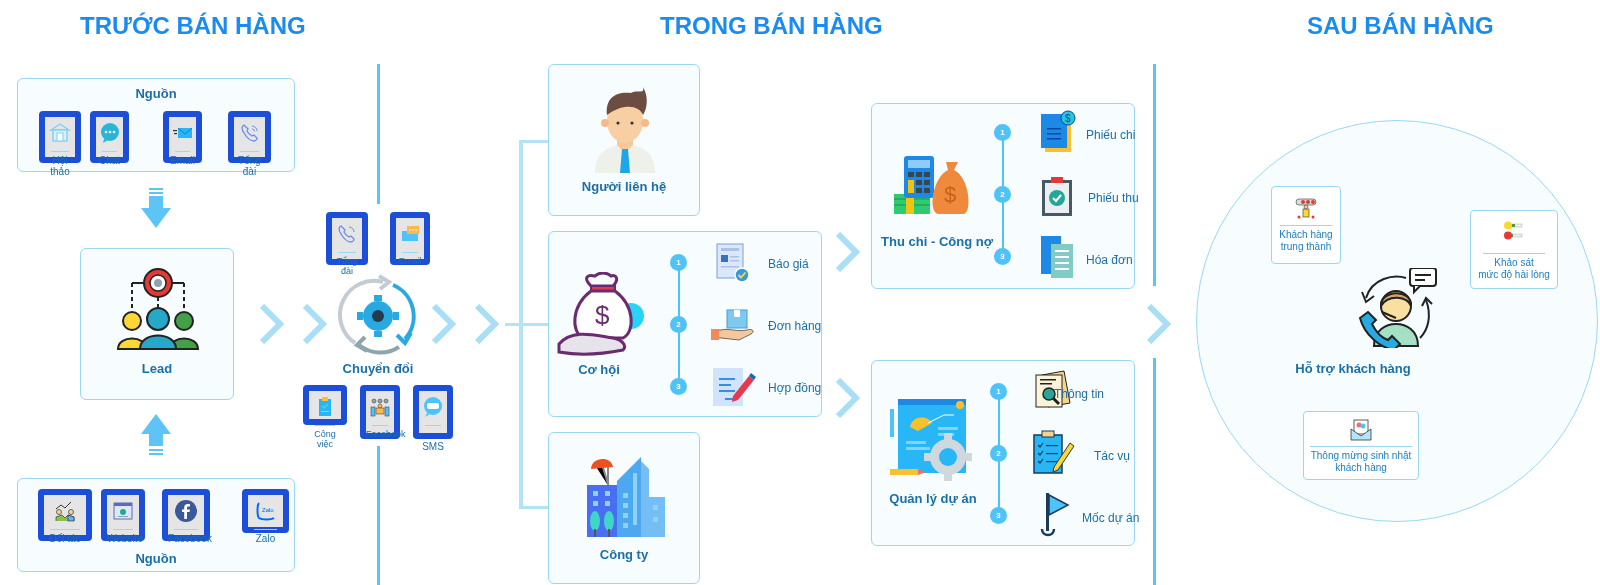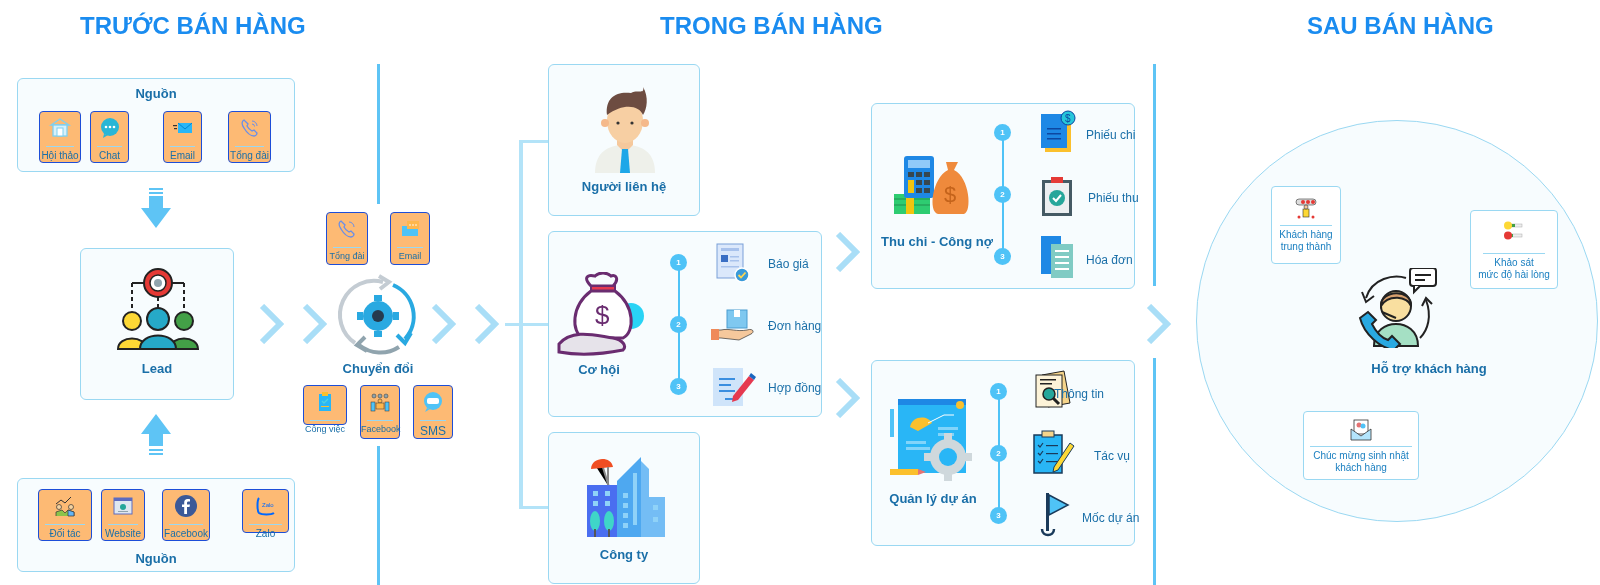--- a/index.html
+++ b/index.html
@@ -2,21 +2,21 @@
 <html><head>
 <meta charset="utf-8">
 <style>
   * { box-sizing: border-box; margin: 0; padding: 0; }
   html, body { width: 1600px; height: 585px; background: #ffffff; overflow: hidden; }
   body { position: relative; font-family: "Liberation Sans", sans-serif; color: #1a6fa8; }
   .abs { position: absolute; }
   .section-title { position: absolute; top: 12px; font-size: 24px; font-weight: bold; color: #1a8cf0; text-align: center; white-space: nowrap; }
   .vline { position: absolute; width: 3px; background: #5ec4f5; }
   .box { position: absolute; background: #f7fcfe; border: 1px solid #9ad8f2; border-radius: 6px; }
-  .src-box { position: absolute; background: #fdba74; border: 1px solid #1d4ed8; border-radius: 4px; text-align: center; font-size: 10px; color: #1a6fa8; }
+  .src-box { position: absolute; background: #e5e5e5; border: 6px solid #1d4ed8; border-radius: 4px; text-align: center; font-size: 10px; color: #1a6fa8; }
   .src-box .ic { display: block; margin: 4px auto 0; width: 24px; height: 24px; }
   .src-box .sep { position: absolute; left: 6px; right: 6px; height: 1px; background: #9ad8f2; }
   .src-box .lbl { position: absolute; left: 0; right: 0; text-align: center; }
   .head { position: absolute; left: 0; right: 0; text-align: center; font-weight: bold; font-size: 13px; color: #1a6fa8; }
   .chev { position: absolute; width: 26px; height: 40px; }
   .num { position: absolute; width: 17px; height: 17px; border-radius: 50%; background: #4fc3f7; color: #fff; font-size: 8px; font-weight: bold; text-align: center; line-height: 17px; }
   .step-lbl { position: absolute; font-size: 12px; color: #1a6fa8; white-space: nowrap; }
   .big-lbl { position: absolute; font-size: 13px; font-weight: bold; color: #1a6fa8; white-space: nowrap; text-align: center; }
   .after-box { position: absolute; background: #fff; border: 1px solid #9ad8f2; border-radius: 4px; text-align: center; font-size: 10px; color: #1a7fc0; line-height: 12px; }
 </style>
@@ -215,21 +215,21 @@
   <div class="sep" style="top:34px;"></div>
   <div class="lbl" style="top:38px; font-size:9px;">Facebook</div>
 </div>
 <div class="src-box" style="left:413px; top:385px; width:40px; height:54px;">
   <svg class="ic" viewBox="0 0 24 24">
       <circle cx="12" cy="11" r="9" fill="#4fc3f7"></circle>
       <rect x="6" y="8" width="12" height="6" rx="2" fill="#fff"></rect>
       <path d="M6 18 L4 22 L9 19 Z" fill="#4fc3f7"></path>
     </svg>
   <div class="sep" style="top:34px;"></div>
-  <div class="lbl" style="top:38px; font-size:12px;">SMS</div>
+  <div class="lbl" style="top:50px; font-size:10px;">SMS</div>
 </div>
 
 <svg class="chev" style="left:430px; top:304px;" viewBox="0 0 26 40">
     <path d="M4 2 L22 20 L4 38" fill="none" stroke="#a9def7" stroke-width="6"></path>
   </svg>
 <svg class="chev" style="left:473px; top:304px;" viewBox="0 0 26 40">
     <path d="M4 2 L22 20 L4 38" fill="none" stroke="#a9def7" stroke-width="6"></path>
   </svg>
 
 <div class="abs" style="left:519px; top:140px; width:4px; height:367px; background:#b3e3f8;"></div>
@@ -462,21 +462,21 @@
   <rect x="58" y="0" width="26" height="18" rx="3" fill="#fff" stroke="#222" stroke-width="2"></rect>
   <path d="M62 18 L62 24 L68 18" fill="#fff" stroke="#222" stroke-width="2"></path>
   <rect x="63" y="6" width="16" height="2" fill="#222"></rect>
     <rect x="63" y="11" width="10" height="2" fill="#222"></rect>
   <path d="M22 78 C22 62 34 56 44 56 C54 56 66 62 66 78 Z" fill="#a5e0c4" stroke="#222" stroke-width="2"></path>
   <circle cx="44" cy="38" r="15" fill="#f9dfa0" stroke="#222" stroke-width="2"></circle>
   <path d="M29 38 C28 22 60 20 59 38 C56 28 36 26 29 38 Z" fill="#d7a06e" stroke="#222" stroke-width="2"></path>
   <path d="M30 44 L44 50" stroke="#222" stroke-width="2"></path>
   <path d="M8 50 L16 44 L24 52 L20 56 C24 64 30 70 36 72 L40 68 L48 76 L42 82 C28 80 12 66 8 50 Z" fill="#29a9e1" stroke="#222" stroke-width="2"></path>
 </svg>
-<div class="big-lbl" style="left:1352px; top:361px; width:154px;">Hỗ trợ khách hàng</div>
+<div class="big-lbl" style="left:1276px; top:361px; width:154px;">Hỗ trợ khách hàng</div>
 
 <div class="after-box" style="left:1271px; top:186px; width:70px; height:78px;">
   <svg style="display:block; margin:10px auto 0;" width="24" height="24" viewBox="0 0 24 24">
       <rect x="2" y="2" width="20" height="6" rx="3" fill="#ddd" stroke="#333" stroke-width=".6"></rect>
       <circle cx="9" cy="5" r="2" fill="#e53935"></circle>
       <circle cx="14" cy="5" r="2" fill="#e53935"></circle>
       <circle cx="19" cy="5" r="2" fill="#e53935"></circle>
       <rect x="9" y="12" width="6" height="8" fill="#fdd835" stroke="#333" stroke-width=".6"></rect>
       <circle cx="12" cy="10" r="2" fill="#f5c89c" stroke="#333" stroke-width=".6"></circle>
       <circle cx="5" cy="20" r="1.5" fill="#e53935"></circle>
@@ -502,15 +502,15 @@
 </div>
 
 <div class="after-box" style="left:1303px; top:411px; width:116px; height:69px;">
   <svg style="display:block; margin:6px auto 0;" width="24" height="24" viewBox="0 0 24 24">
       <rect x="5" y="2" width="14" height="14" fill="#fff" stroke="#333" stroke-width=".8"></rect>
       <circle cx="10" cy="7" r="2.5" fill="#e57373"></circle>
       <circle cx="14" cy="8" r="2.5" fill="#4fc3f7"></circle>
       <path d="M2 11 L12 18 L22 11 V22 H2 Z" fill="#b3e5fc" stroke="#333" stroke-width=".8"></path>
     </svg>
   <div style="margin:4px 6px 3px; height:1px; background:#9ad8f2;"></div>
-  <div>Chúc mừng sinh nhật</div>
+  <div>Thông mừng sinh nhật</div>
   <div>khách hàng</div>
 </div>
 
 </body></html>

